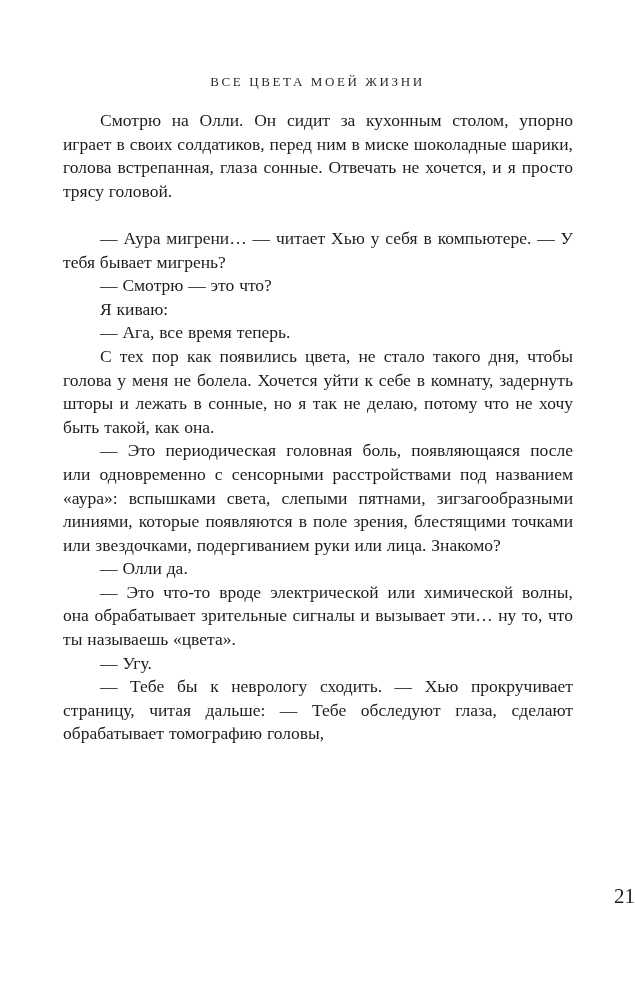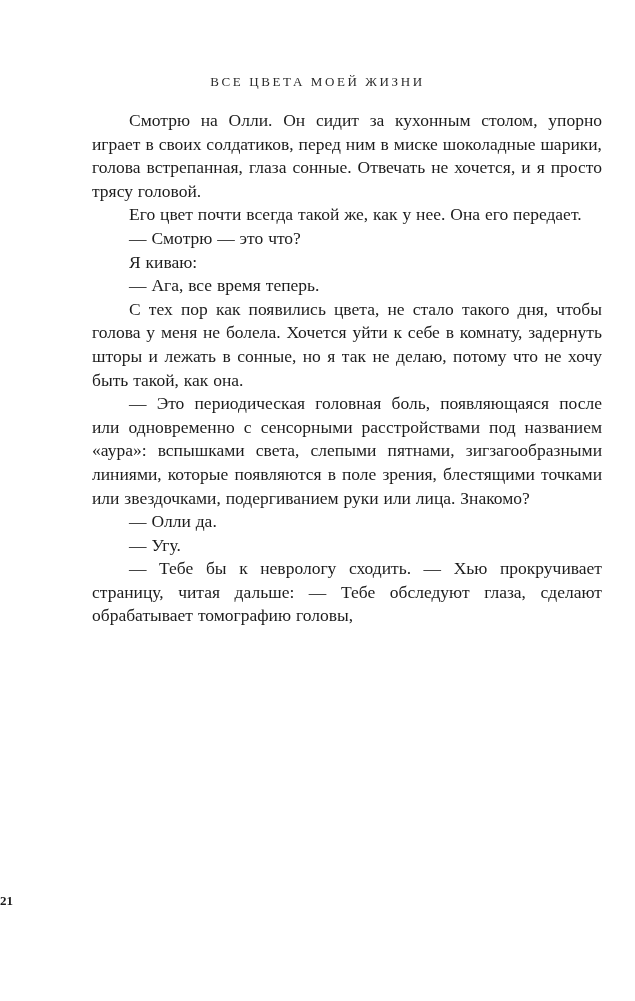--- a/index.html
+++ b/index.html
@@ -31,56 +31,55 @@
   .text-block {
     position: absolute;
     top: 109px;
     left: 63px;
     width: 510px;
     text-align: justify;
     font-size: 17.5px;
     line-height: 23.6px;
     hyphens: manual;
     word-spacing: 0.5px;
-    margin-left: 29px;
   }
   .text-block p {
     margin: 0;
     padding: 0;
     text-indent: 37px;
   }
   .text-block p.spaced {
     margin-top: 23.6px;
   }
   .page-number {
     position: absolute;
     bottom: 92px;
     left: 0;
     right: 0;
-    text-align: left;
-    font-size: 13px;
+    text-align: right;
+    font-size: 21px;
     color: #1c1c1c;
-    font-weight: bold;
   }
 </style>
 </head>
 <body>
 
 <div class="page">
 
   <div class="running-head">ВСЕ ЦВЕТА МОЕЙ ЖИЗНИ</div>
 
   <div class="text-block">
     <p>Смотрю на Олли. Он сидит за кухонным столом, упорно играет в своих солдатиков, перед ним в ми­ске шоколадные шарики, голова встрепанная, глаза сонные. Отвечать не хочется, и я просто трясу го­ловой.</p>
-    <p>Его цвет почти всегда такой же, как у нее. Она его передает.</p>
+    <p class="spaced">— Аура мигрени… — читает Хью у себя в компью­тере. — У тебя бывает мигрень?</p>
     <p>— Смотрю — это что?</p>
     <p>Я киваю:</p>
     <p>— Ага, все время теперь.</p>
     <p>С тех пор как появились цвета, не стало такого дня, чтобы голова у меня не болела. Хочется уйти к себе в комнату, задернуть шторы и лежать в сонные, но я так не делаю, потому что не хочу быть такой, как она.</p>
     <p>— Это периодическая головная боль, появляю­щаяся после или одновременно с сенсорными рас­стройствами под названием «аура»: вспышками света, слепыми пятнами, зигзагообразными линиями, кото­рые появляются в поле зрения, блестящими точками или звездочками, подергиванием руки или лица. Зна­комо?</p>
     <p>— Олли да.</p>
+    <p>— Это что-то вроде электрической или химиче­ской волны, она обрабатывает зрительные сигналы и вызывает эти… ну то, что ты называешь «цвета».</p>
     <p>— Угу.</p>
     <p>— Тебе бы к неврологу сходить. — Хью прокру­чивает страницу, читая дальше: — Тебе обследуют глаза, сделают обрабатывает томографию головы,</p>
   </div>
 
   <div class="page-number">21</div>
 
 </div>
 
 </body></html>

